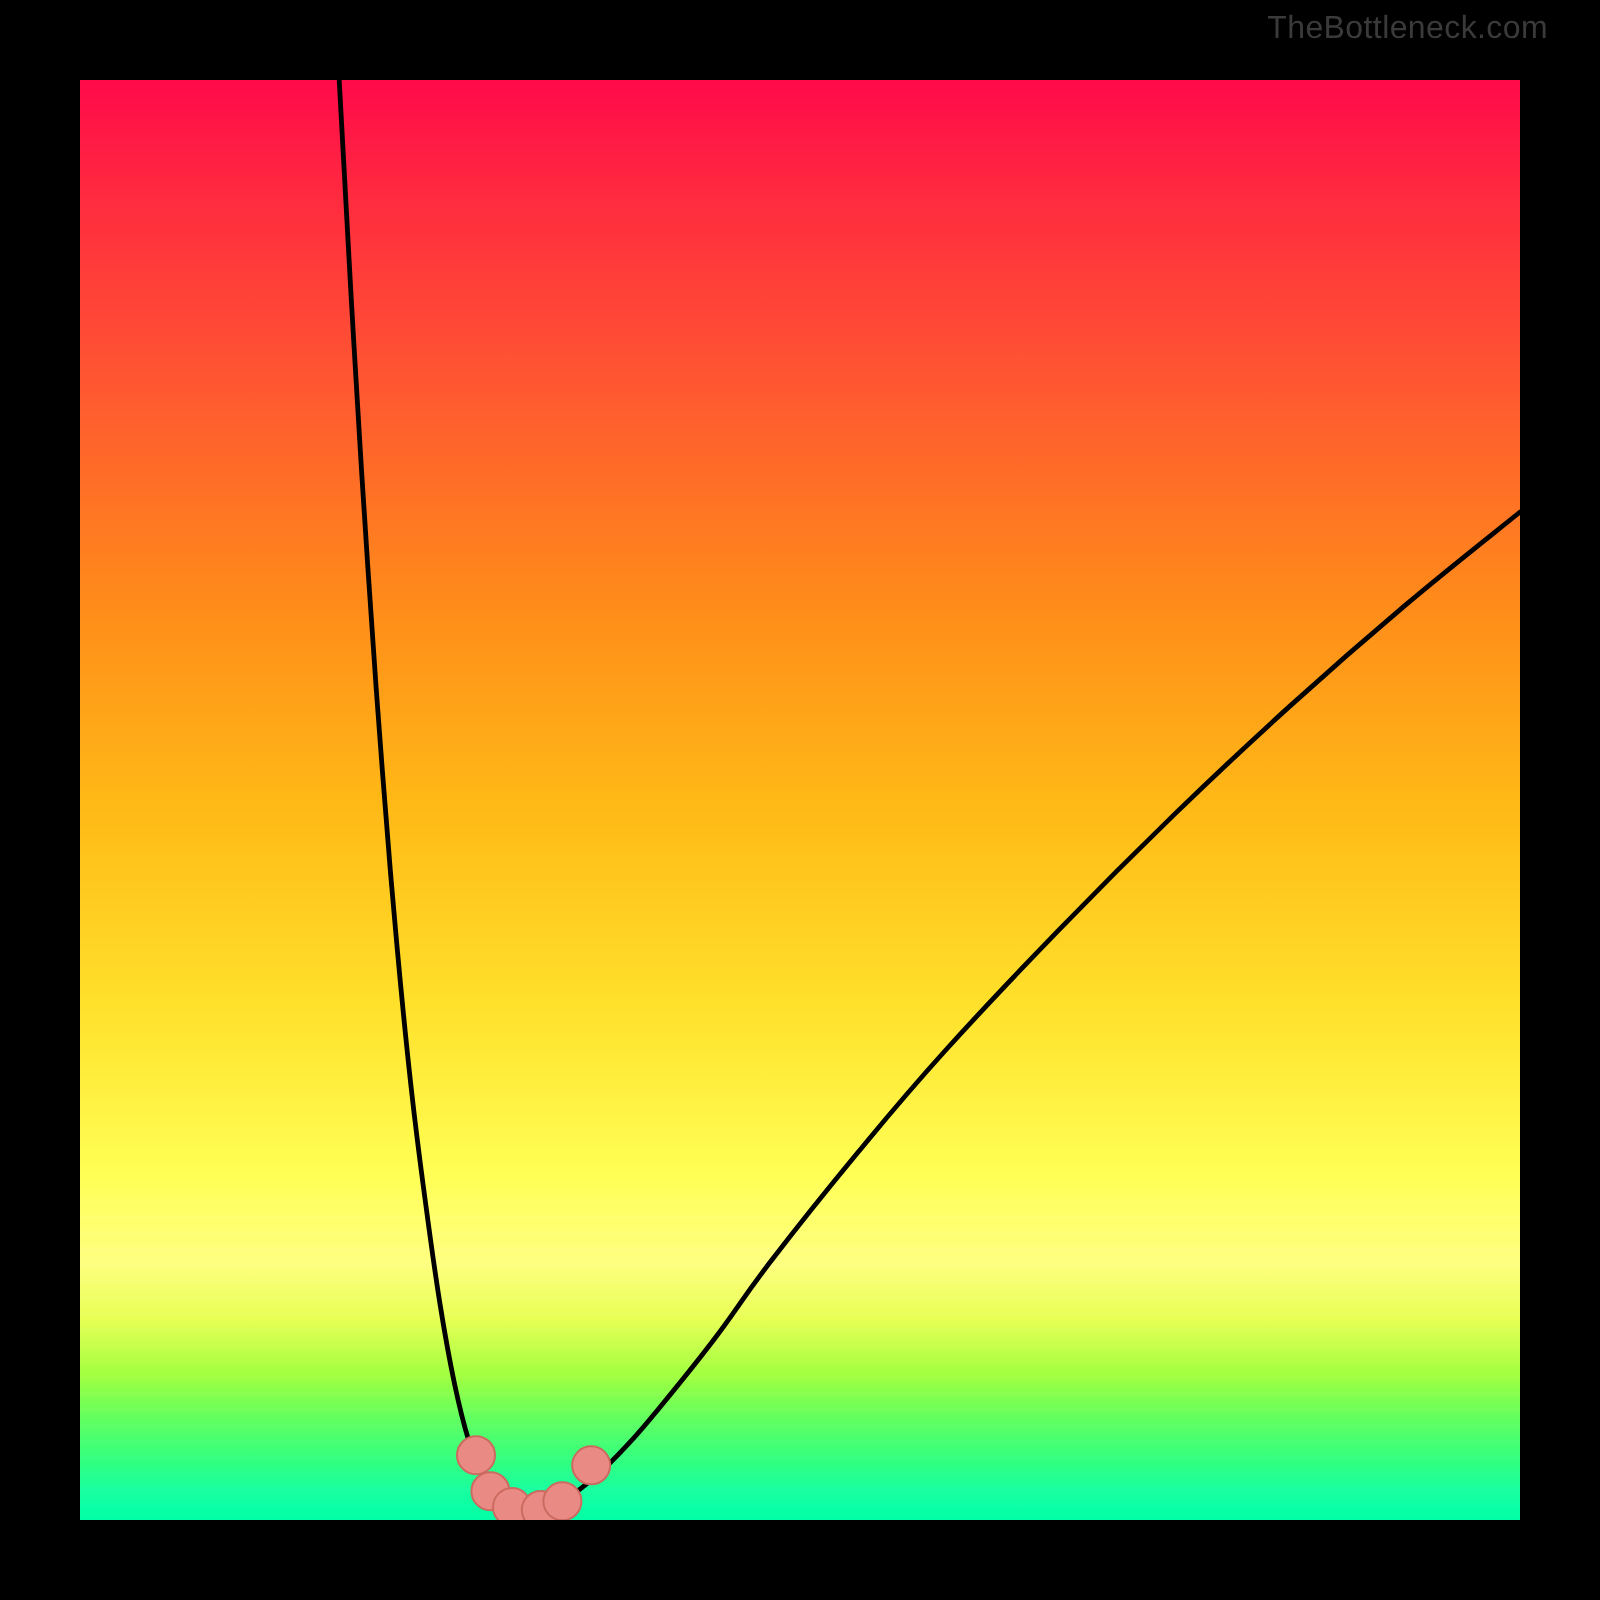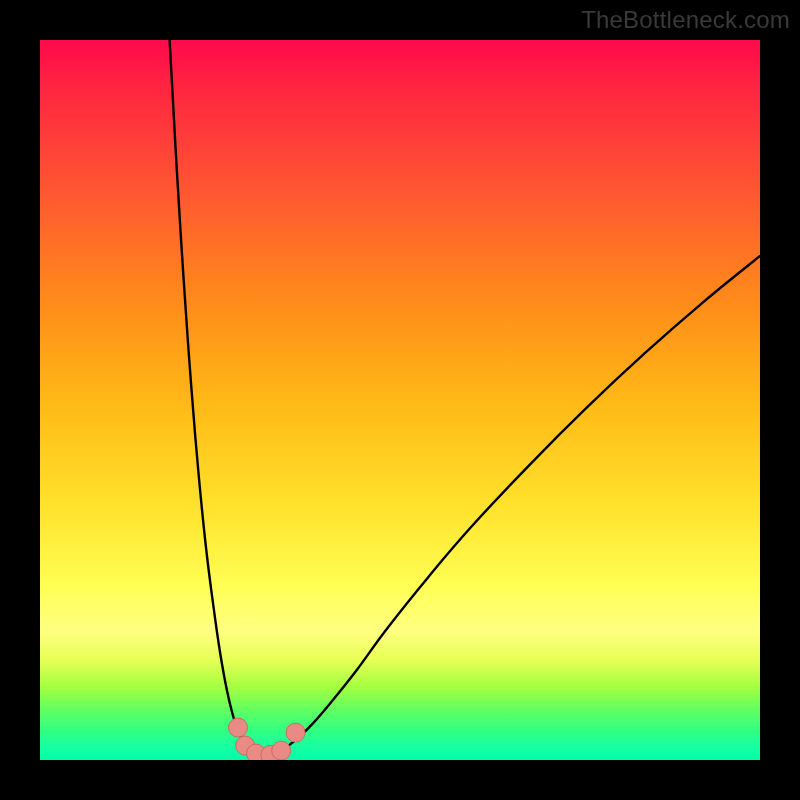--- a/index.html
+++ b/index.html
@@ -66,23 +66,23 @@
   }
   .curve-svg {
     position: absolute;
     left: 0; top: 0;
     width: 720px;
     height: 720px;
   }
   .watermark {
     position: absolute;
     top: 6px;
-    right: 10px;
+    right: 26px;
     color: #3a3a3a;
-    font-size: 24px;
+    font-size: 16px;
     font-weight: 500;
     letter-spacing: 0.2px;
   }
 </style>
 </head>
 <body>
 
 <div class="frame">
   <div class="watermark">TheBottleneck.com</div>
   <div class="plot">

